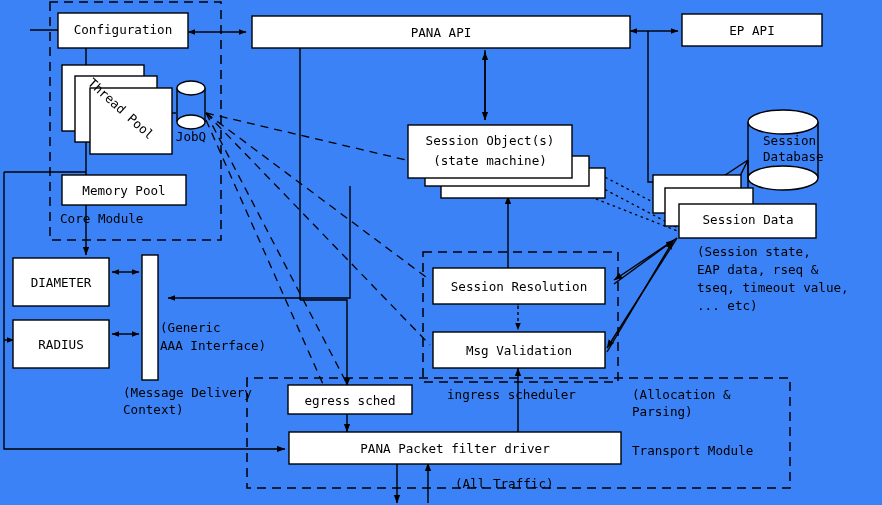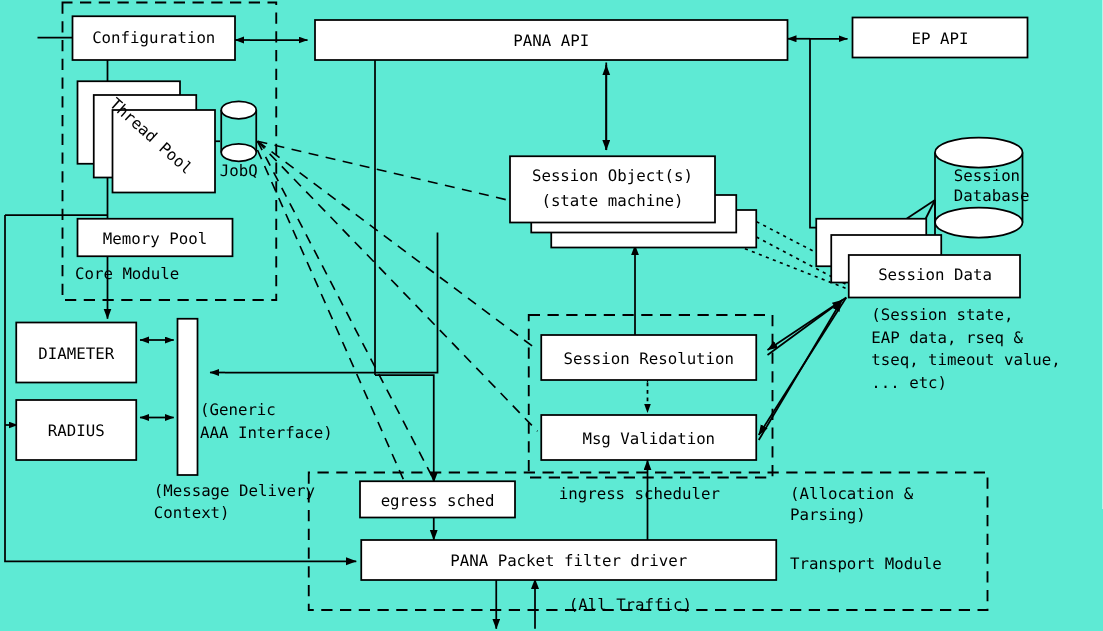--- a/index.html
+++ b/index.html
@@ -1,18 +1,18 @@
 <!DOCTYPE html>
 <html><head>
 <meta charset="utf-8">
 <style>
   html,body{margin:0;padding:0;background:#fff;}
   body{width:882px;height:505px;overflow:hidden;
        font-family:"DejaVu Sans Mono","Liberation Mono",monospace;}
-  #root{position:relative;width:882px;height:505px;background:#5eead4;}
+  #root{position:relative;width:882px;height:505px;background:#3b82f6;}
   svg#canvas{position:absolute;left:0;top:0;width:882px;height:505px;}
   .bx{fill:#ffffff;stroke:#000000;stroke-width:1.4;}
   .ln{stroke:#000000;stroke-width:1.4;fill:none;}
   .dash{stroke:#000000;stroke-width:1.3;fill:none;stroke-dasharray:8 6;}
   .dashbox{fill:none;stroke:#000000;stroke-width:1.5;stroke-dasharray:9 6;}
   .dot{stroke:#000000;stroke-width:1.3;fill:none;stroke-dasharray:2.5 3.5;}
   .dotthin{stroke:#000000;stroke-width:1.4;fill:none;stroke-dasharray:3 3;}
   .cyl{fill:#ffffff;stroke:#000000;stroke-width:1.4;}
   text{font-family:"DejaVu Sans Mono","Liberation Mono",monospace;
        font-size:12.5px;fill:#000000;}

